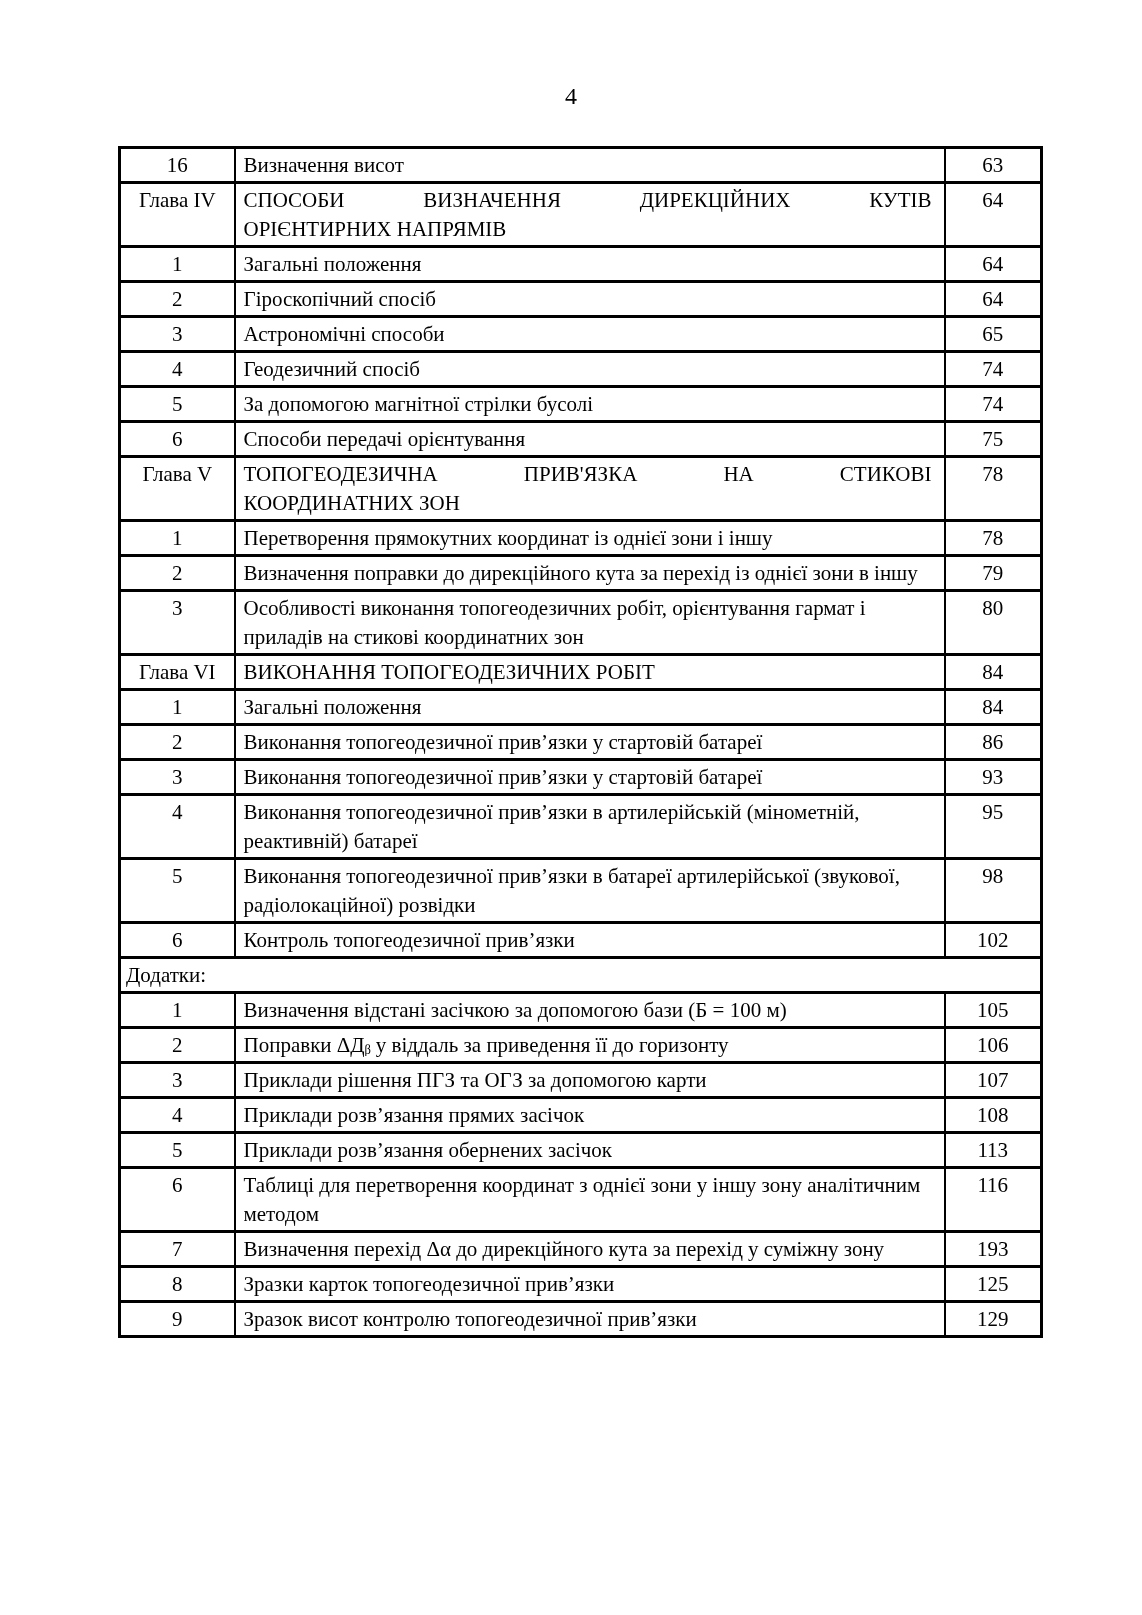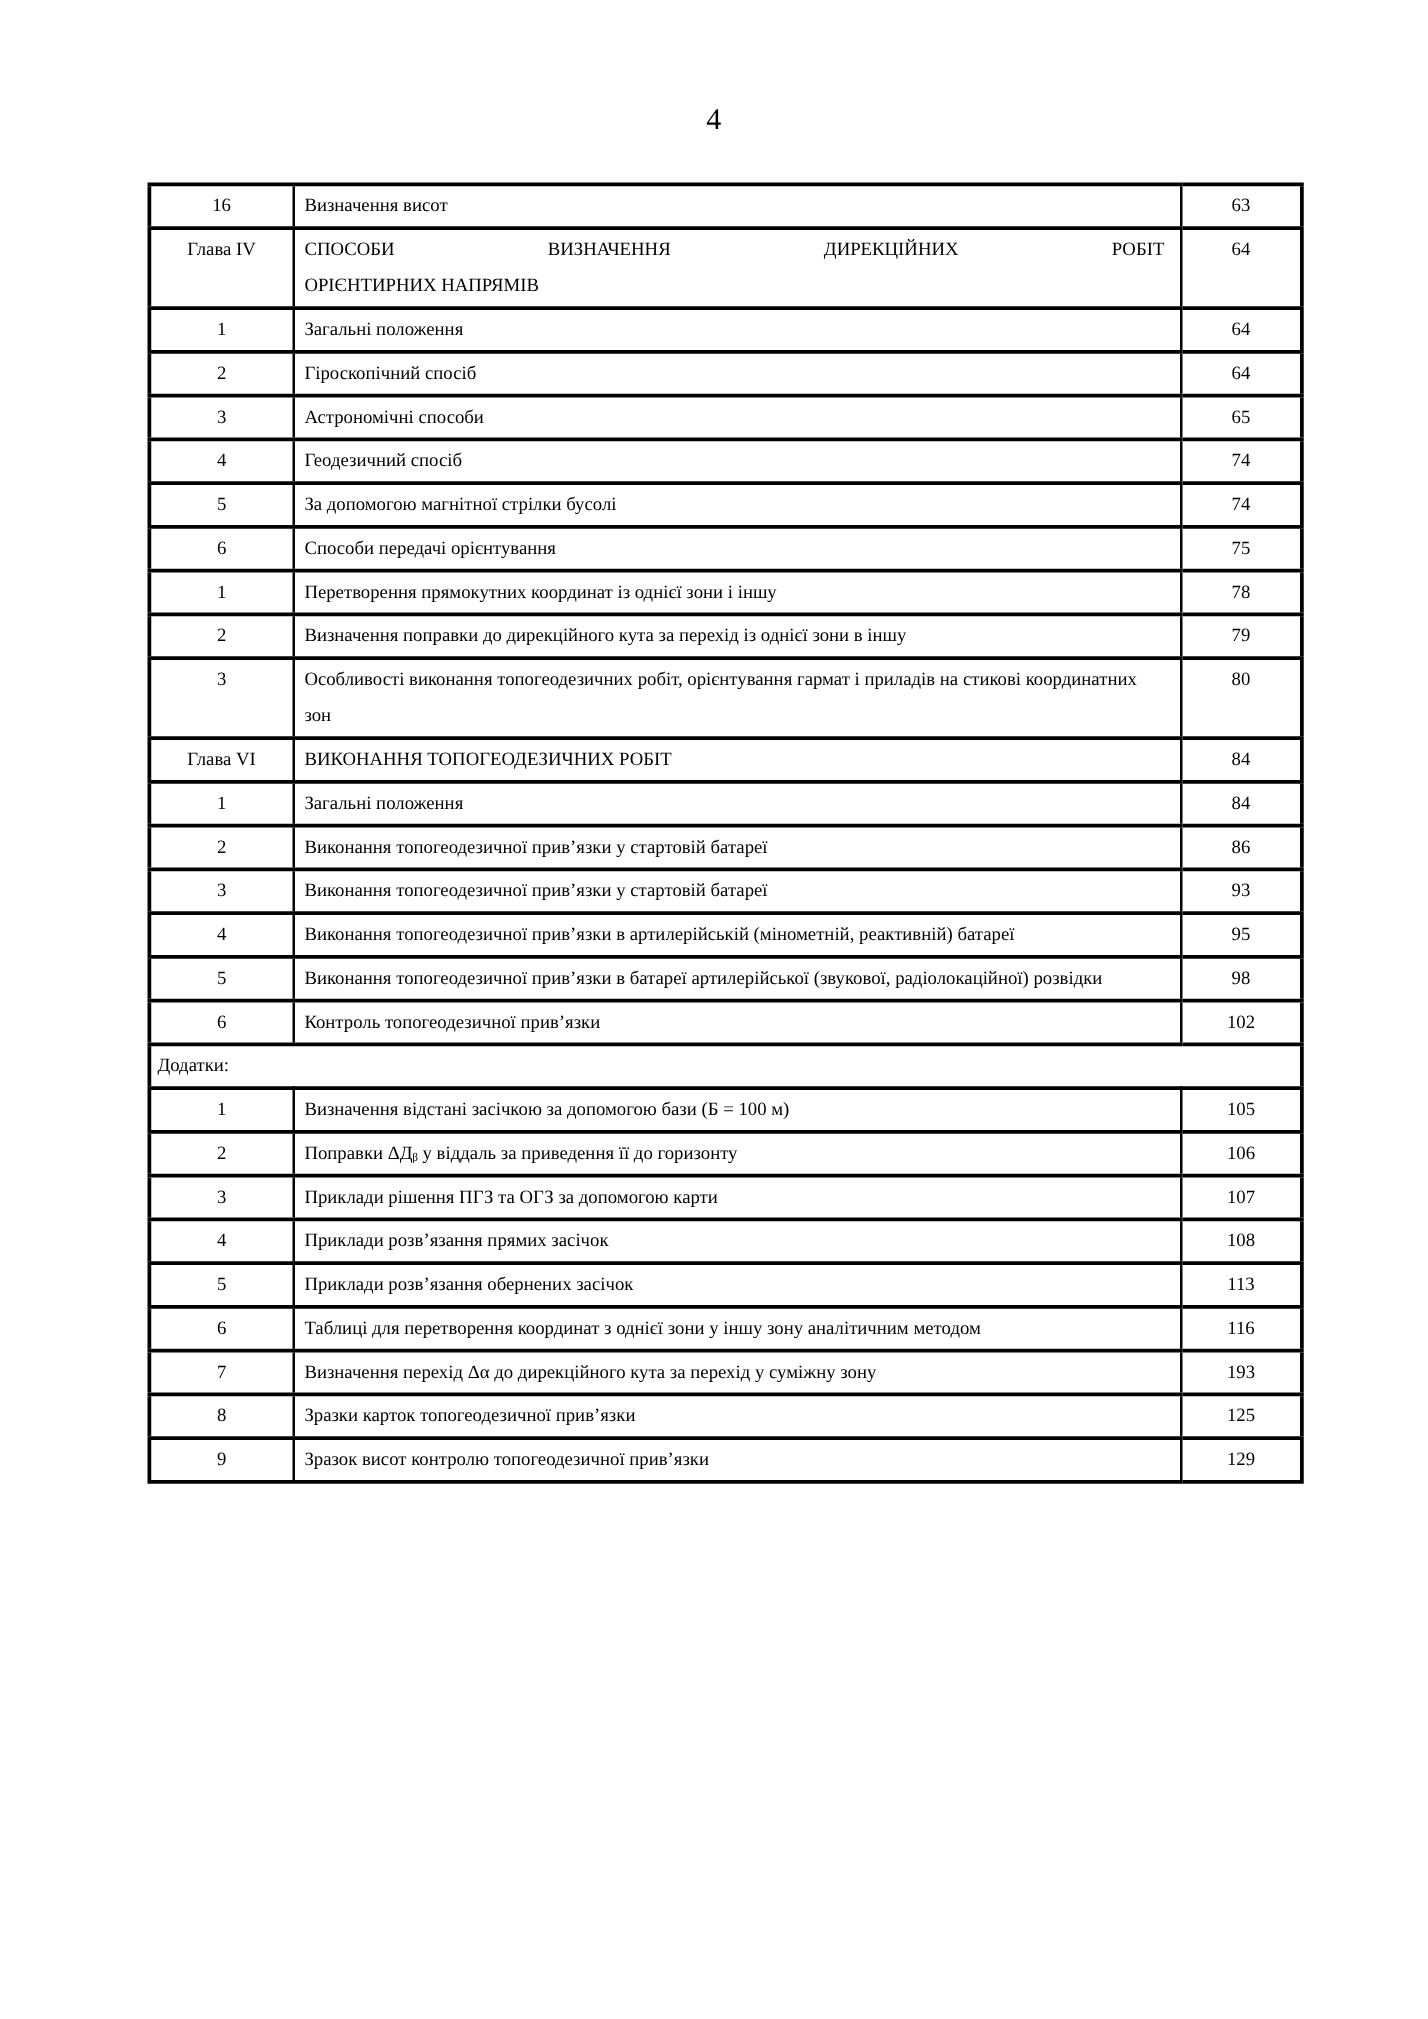--- a/index.html
+++ b/index.html
@@ -24,21 +24,21 @@
     line-height: 28px;
   }
   table.toc-table {
     position: absolute;
     left: 118px;
     top: 146px;
     width: 922px;
     border-collapse: collapse;
     table-layout: fixed;
     border: 3px solid #000000;
-    font-size: 15px;
+    font-size: 21px;
     line-height: 29px;
   }
   .toc-table col.c-num  { width: 115px; }
   .toc-table col.c-title{ width: 710px; }
   .toc-table col.c-page { width: 97px;  }
   .toc-table tr { height: 35px; }
   .toc-table td {
     border: solid #000000;
     border-width: 3px 2px;
     vertical-align: top;
@@ -80,21 +80,21 @@
   </colgroup>
   <tbody>
       <tr>
         <td class="num-cell">16</td>
         <td class="title-cell">Визначення висот</td>
         <td class="page-cell">63</td>
       </tr>
       <tr>
         <td class="num-cell">Глава IV</td>
         <td class="title-cell">
-          <div class="chapter-line chapter-line-justify">СПОСОБИ ВИЗНАЧЕННЯ ДИРЕКЦІЙНИХ РОБІТ</div>
+          <div class="chapter-line chapter-line-justify">СПОСОБИ ВИЗНАЧЕННЯ ДИРЕКЦІЙНИХ КУТІВ</div>
           <div class="chapter-line">ОРІЄНТИРНИХ НАПРЯМІВ</div>
         </td>
         <td class="page-cell">64</td>
       </tr>
       <tr>
         <td class="num-cell">1</td>
         <td class="title-cell">Загальні положення</td>
         <td class="page-cell">64</td>
       </tr>
       <tr>
@@ -114,20 +114,28 @@
       </tr>
       <tr>
         <td class="num-cell">5</td>
         <td class="title-cell">За допомогою магнітної стрілки бусолі</td>
         <td class="page-cell">74</td>
       </tr>
       <tr>
         <td class="num-cell">6</td>
         <td class="title-cell">Способи передачі орієнтування</td>
         <td class="page-cell">75</td>
+      </tr>
+      <tr>
+        <td class="num-cell">Глава V</td>
+        <td class="title-cell">
+          <div class="chapter-line chapter-line-justify">ТОПОГЕОДЕЗИЧНА ПРИВ'ЯЗКА НА СТИКОВІ</div>
+          <div class="chapter-line">КООРДИНАТНИХ ЗОН</div>
+        </td>
+        <td class="page-cell">78</td>
       </tr>
       <tr>
         <td class="num-cell">1</td>
         <td class="title-cell">Перетворення прямокутних координат із однієї зони і іншу</td>
         <td class="page-cell">78</td>
       </tr>
       <tr>
         <td class="num-cell">2</td>
         <td class="title-cell">Визначення поправки до дирекційного кута за перехід із однієї зони в іншу</td>
         <td class="page-cell">79</td>

